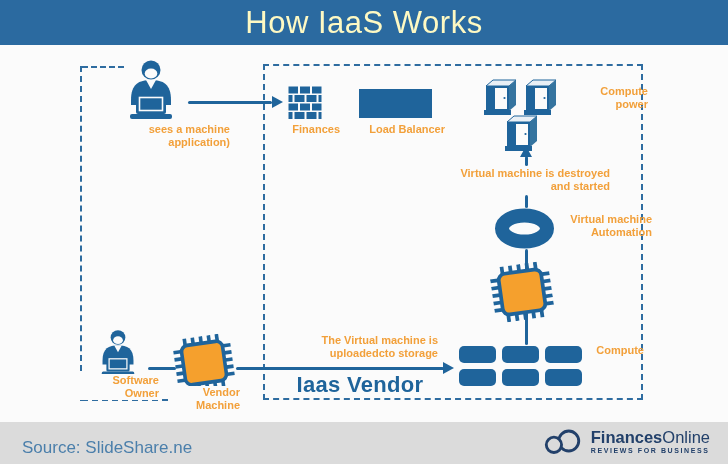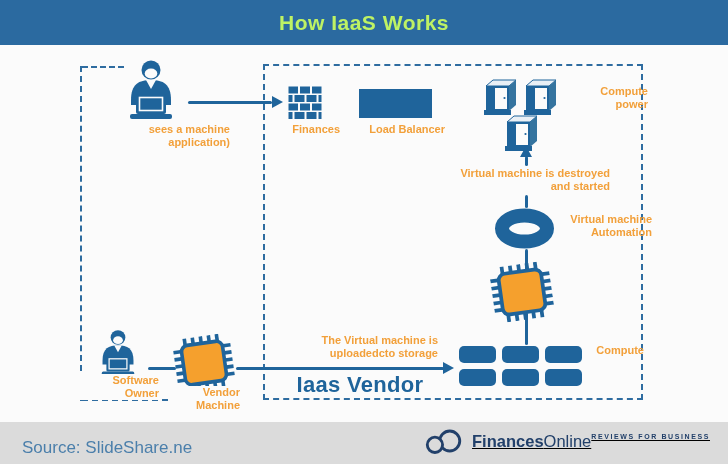--- a/index.html
+++ b/index.html
@@ -2,21 +2,21 @@
 <html><head>
 <meta charset="utf-8">
 <style>
   * { margin:0; padding:0; box-sizing:border-box; }
   body { font-family:"Liberation Sans", sans-serif; background:#888; }
   .stage { position:relative; width:728px; height:464px; background:#fbfbfb; overflow:hidden; margin:0 auto; }
 
   
   .header { position:absolute; left:0; top:0; width:728px; height:45px; background:#2b6aa0;
             display:flex; align-items:center; justify-content:center; }
-  .header h1 { color:#bef264; font-size:21px; font-weight:700; letter-spacing:.5px; }
+  .header h1 { color:#fef9c3; font-size:31px; font-weight:400; letter-spacing:.5px; }
 
   
   .dash-v { position:absolute; width:0; border-left:2px dashed #2e6ca0; }
   .dash-h { position:absolute; height:0; border-top:2px dashed #2e6ca0; }
   .vendor-box { position:absolute; left:263px; top:64px; width:380px; height:336px;
                 border:2px dashed #2e6ca0; }
 
   
   .hline { position:absolute; height:3px; background:#1f649b; border-radius:2px; }
   .vline { position:absolute; width:3px; background:#1f649b; border-radius:2px; }
@@ -35,21 +35,21 @@
   .block { position:absolute; }
   .lb-rect { position:absolute; left:359px; top:89px; width:73px; height:29px; background:#1f649b; }
   .pill { position:absolute; width:37px; height:17px; border-radius:5px; background:#1f649b; }
   .donut { position:absolute; left:493px; top:208px; }
   .chip { position:absolute; transform:rotate(-8deg); }
 
   
   .footer { position:absolute; left:0; top:422px; width:728px; height:42px; background:#dbdbdb; }
   .source { position:absolute; left:22px; top:8px; font-size:17px; color:#4b7fab;margin-top:8px; }
   .logo { position:absolute; right:18px; top:4px; display:flex; align-items:center; gap:7px; }
-  .logo-text { display:flex; flex-direction:row;text-decoration:underline; }
+  .logo-text { display:flex; flex-direction:column; }
   .brand { font-size:16.5px; color:#22406a; line-height:18px; }
   .brand b { font-weight:800; }
   .tagline { font-size:7px; font-weight:700; letter-spacing:1.6px; color:#22406a; margin-top:1px; }
 </style>
 </head>
 <body>
 
 <div class="stage">
 
   <div class="header">

